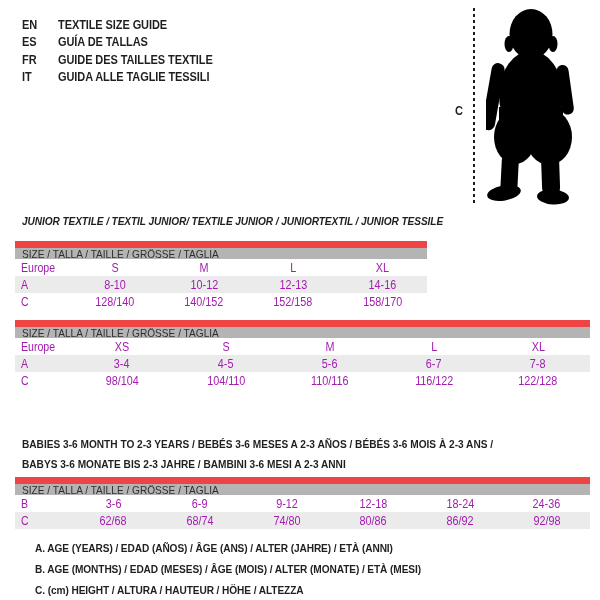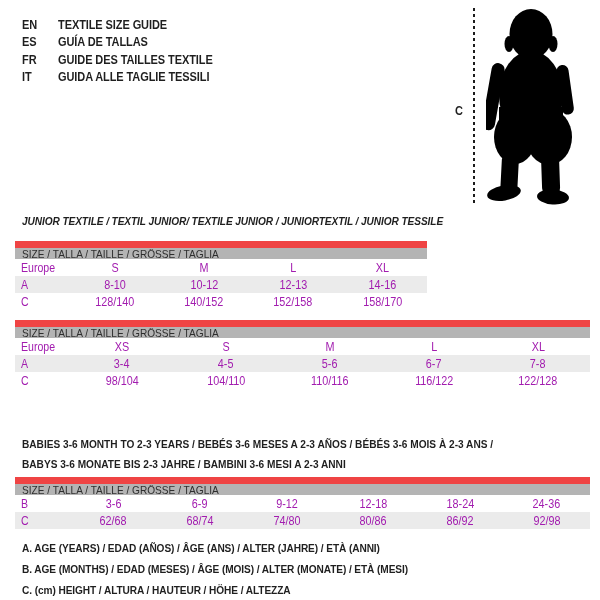--- a/index.html
+++ b/index.html
@@ -37,21 +37,21 @@
   .bar{
     height:18px;box-sizing:border-box;background:#b4b4b4;border-top:7px solid #ef4444;
     display:flex;align-items:center;padding-left:7px;font-size:11.5px;color:#2e2e2e;
   }
   .trow{display:flex;align-items:center;height:17px;font-size:12px;color:#a21caf;}
   .trow .lbl{flex:0 0 55px;width:55px;box-sizing:border-box;padding-left:6px;text-align:left;}
   .trow .cell{flex:1;text-align:center;}
   .shaded{background:#ebebeb;}
 
   
-  .legend{position:absolute;left:15px;top:538px;}
+  .legend{position:absolute;left:28px;top:538px;}
   .legend-line{font-weight:bold;font-size:11.5px;line-height:21px;padding-left:7px;letter-spacing:-0.1px;}
 </style>
 </head>
 <body>
 
 <div class="canvas">
 
   <div class="lang-list">
     <div class="lang-row">
       <span class="lang-code"><span class="cond">EN</span></span>

